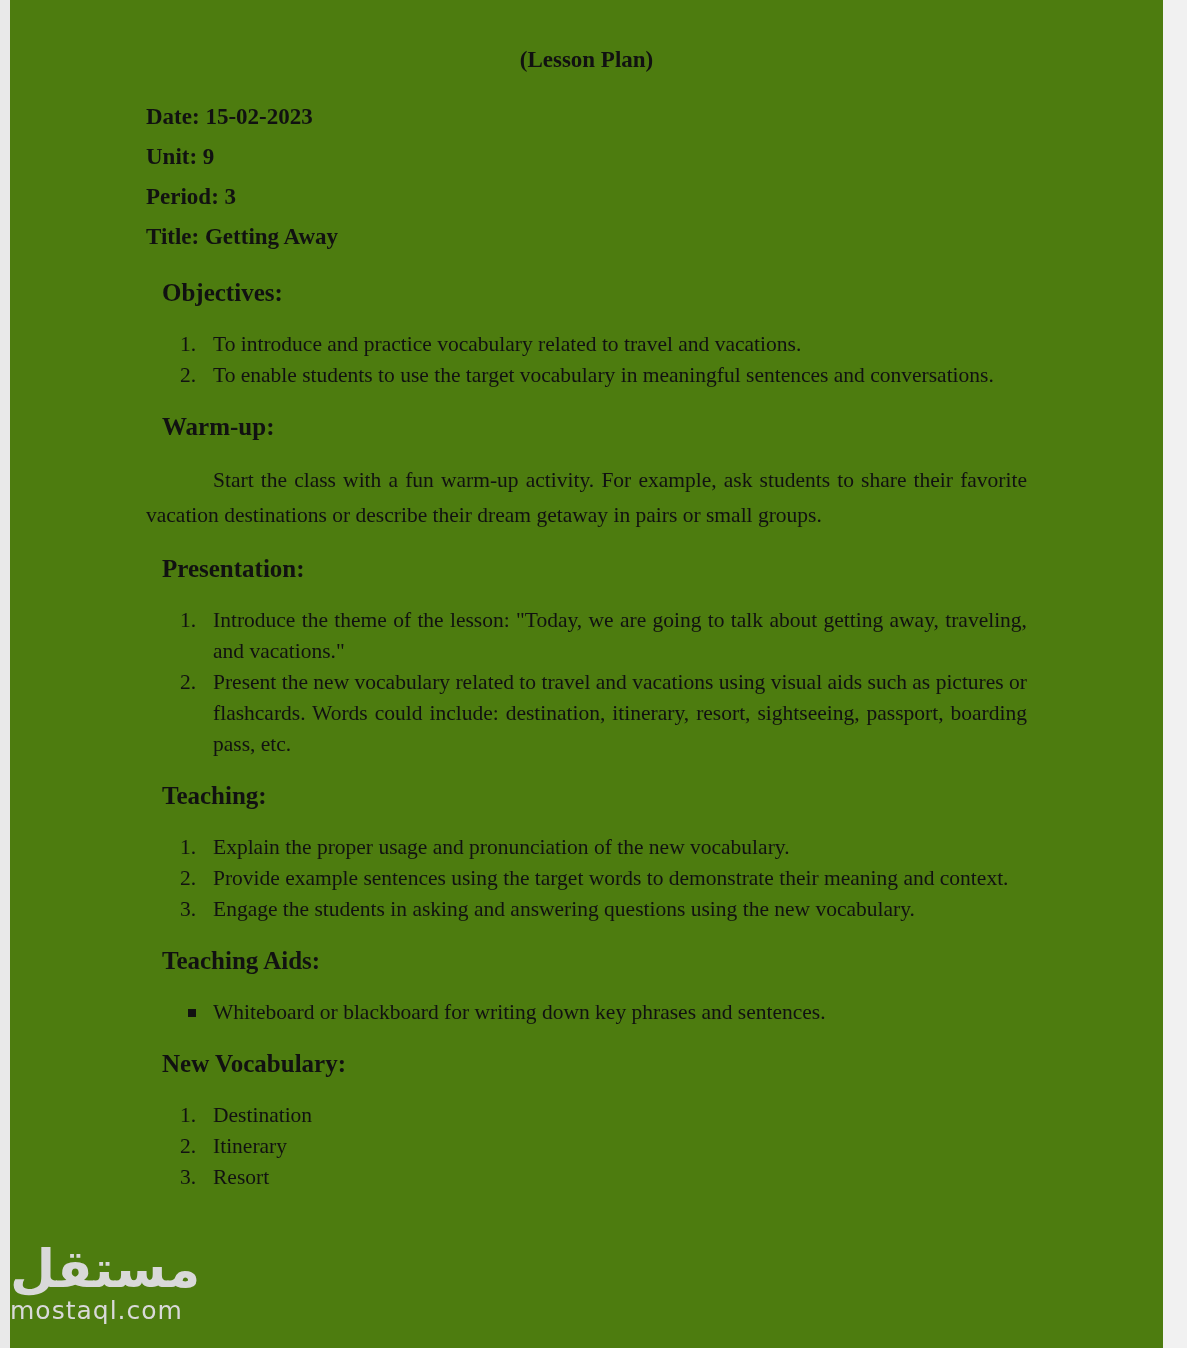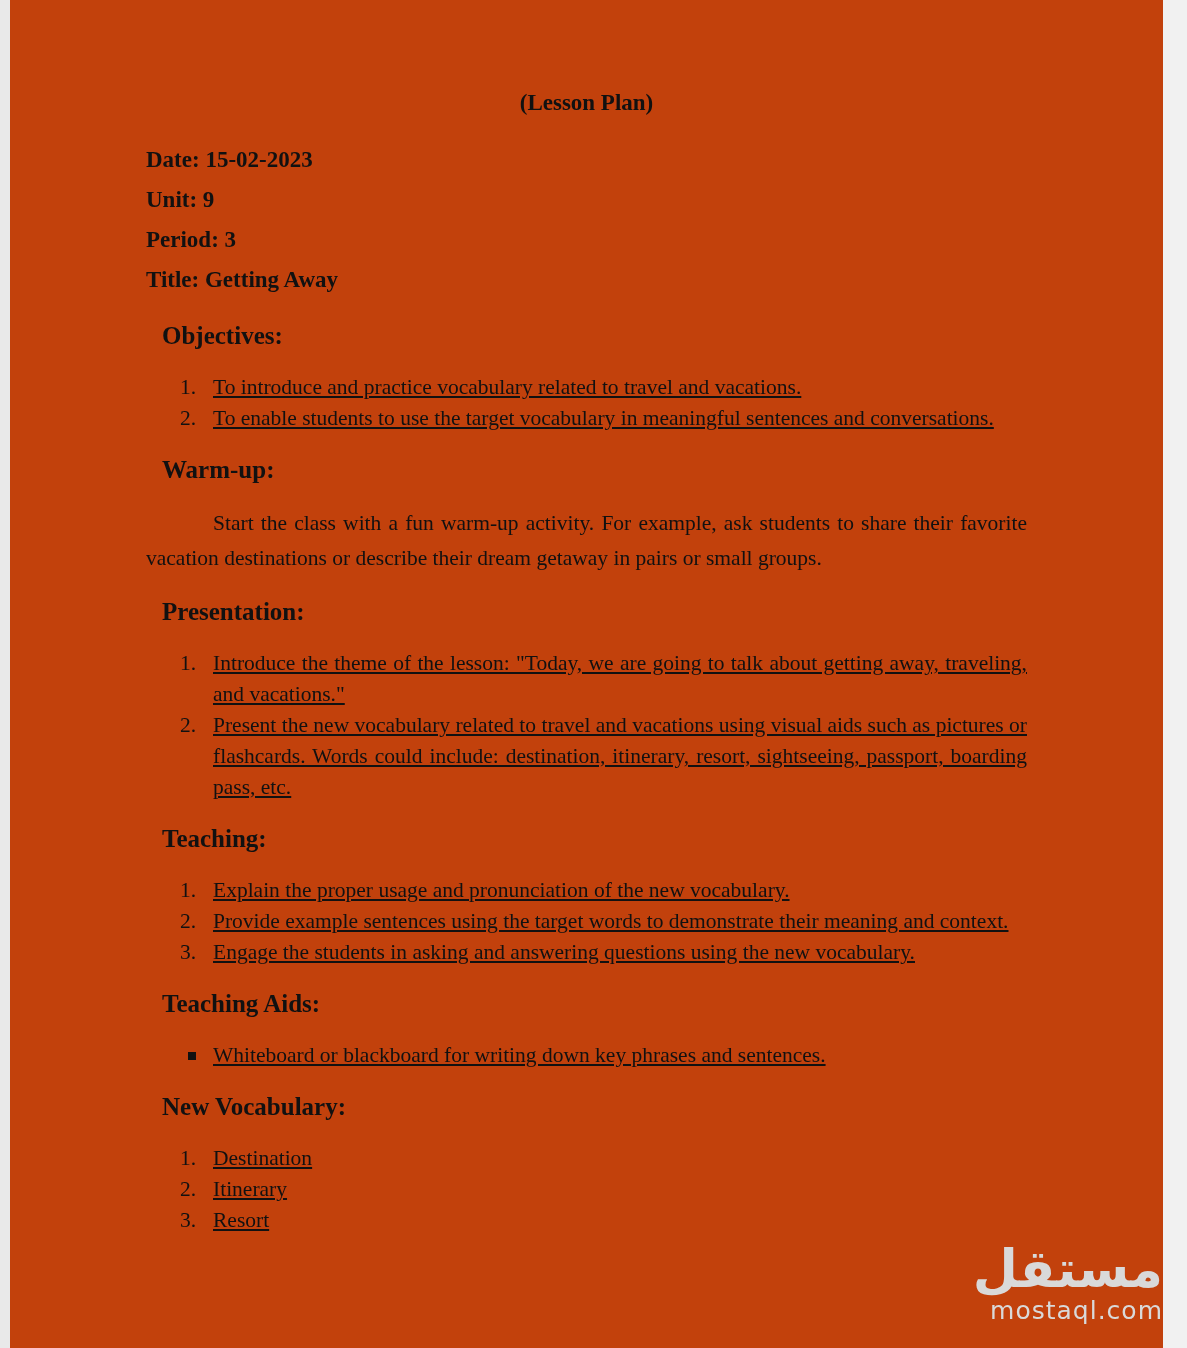--- a/index.html
+++ b/index.html
@@ -15,22 +15,22 @@
     overflow: hidden;
     display: flex;
     background: #ffffff;
   }
   .gutter { flex: 0 0 auto; height: 100%; }
   .gutter.left  { width: 10px; background: #e9e9e9; }
   .gutter.right { width: 24px; background: #f1f1f1; }
   .page {
     position: relative;
     flex: 1 1 auto;
-    background: #c2410c;
-    padding: 83px 136px 0 136px;
+    background: #4d7c0f;
+    padding: 40px 136px 0 136px;
     box-sizing: border-box;
     font-size: 21.5px;
     overflow: hidden;
   }
   .doc-title {
     text-align: center;
     font-weight: bold;
     font-size: 23px;
     line-height: 40px;
     margin: 0 0 17px 0;
@@ -62,32 +62,32 @@
     box-sizing: border-box;
     padding-left: 42px;
     position: relative;
   }
   .bullet-square {
     display: inline-block;
     width: 8px; height: 8px;
     background: #111111;
     margin-bottom: 2px;
   }
-  .li-text { flex: 1 1 auto; text-align: justify; text-decoration: underline; }
+  .li-text { flex: 1 1 auto; text-align: justify; }
   .para {
     margin: 4px 0 9px 0;
     line-height: 35px;
     text-align: justify;
     text-indent: 67px;
   }
   .watermark {
     position: absolute;
     left: 0; right: 0;
     top: 1243px;
-    text-align: right;
+    text-align: left;
     color: #d9d9d9;
     font-family: "DejaVu Sans", sans-serif;
     pointer-events: none;
   }
   .wm-logo {
     font-size: 52px;
     font-weight: bold;
     line-height: 52px;
     direction: rtl;
   }

